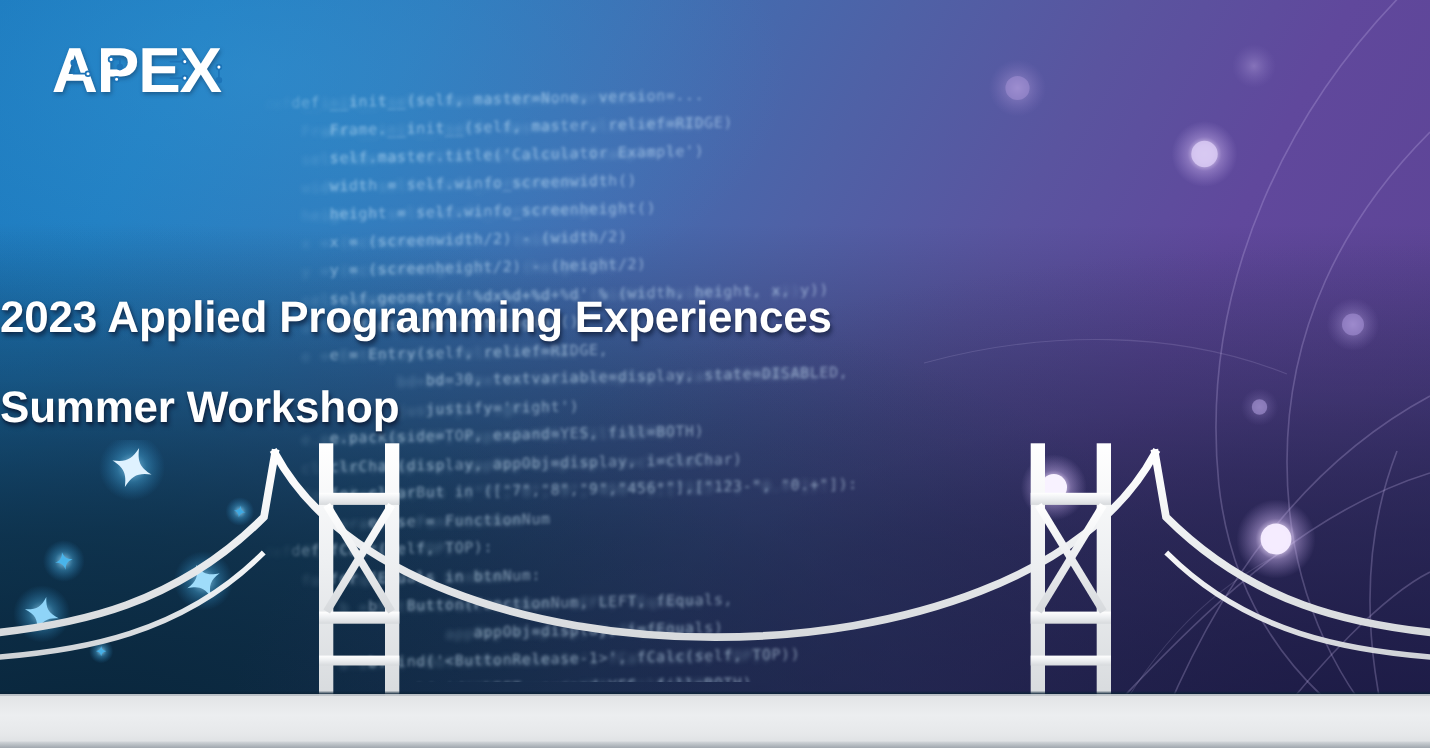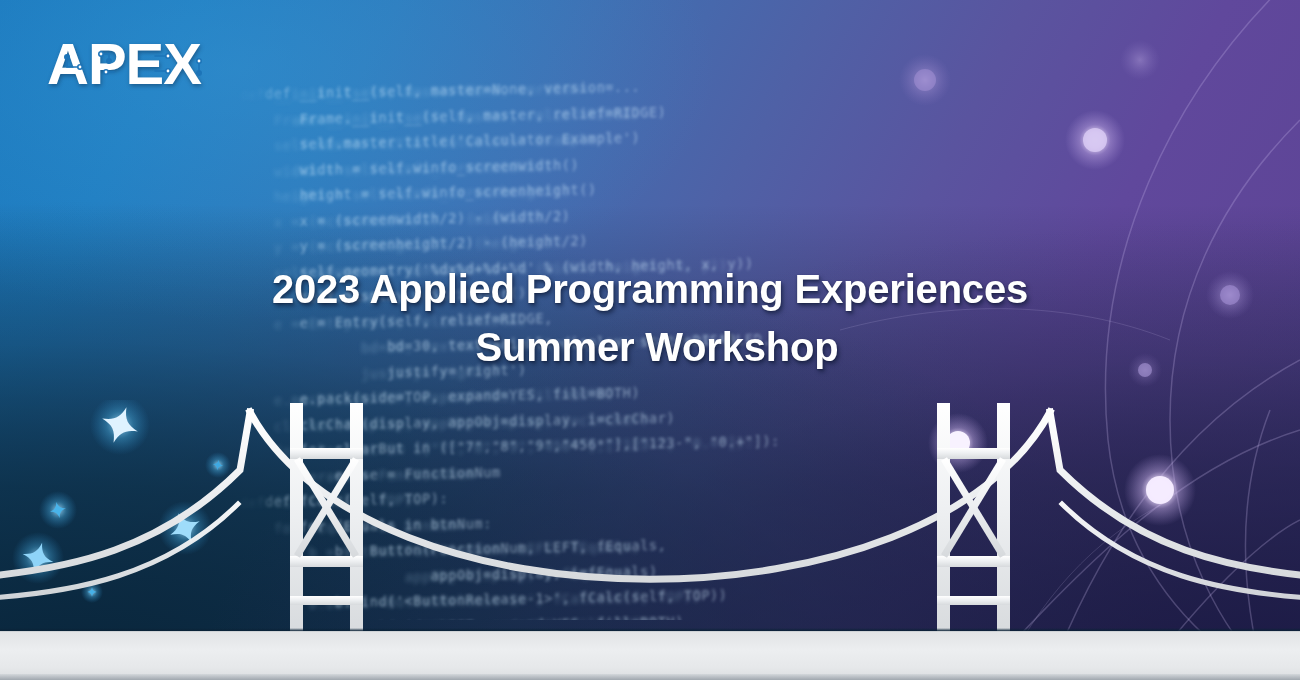--- a/index.html
+++ b/index.html
@@ -79,35 +79,35 @@
 
   
   #logo{
     position:absolute;left:47px;top:34px;
     width:200px;height:62px;
   }
 
   
   #title-block{
     position:absolute;left:0;top:265px;width:1300px;
-    text-align:center;
+    text-align:left;
     pointer-events:none;
   }
   .title-line{
     display:block;
     color:#ffffff;
     font-weight:bold;
     font-size:40px;
     line-height:48px;
     letter-spacing:-0.2px;
     text-shadow:
       2px 3px 4px rgba(10,20,45,0.55),
       0 1px 2px rgba(10,20,45,0.45);
   }
-  .title-line.l2{ margin-top:10px;padding-left:14px; }
+  .title-line.l2{ margin-top:34px; }
 
   
   #bridge{
     position:absolute;left:0;bottom:0;
     width:1300px;height:280px;
     pointer-events:none;
   }
   #deck-shadow{
     position:absolute;left:0;bottom:47px;width:1300px;height:5px;
     background:linear-gradient(to bottom, rgba(8,30,48,0.0), rgba(10,34,54,0.95) 60%, rgba(12,38,60,0.7));

